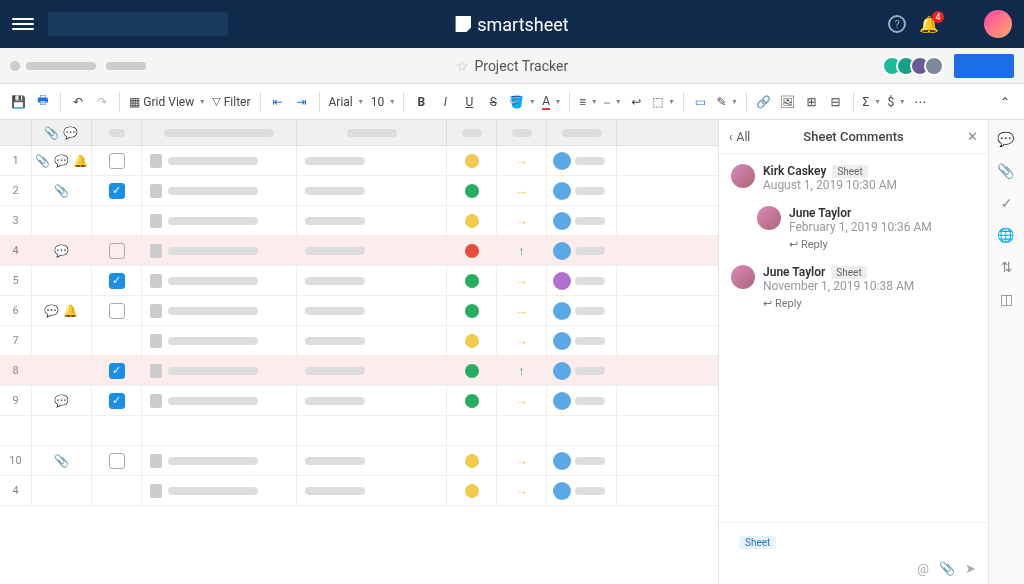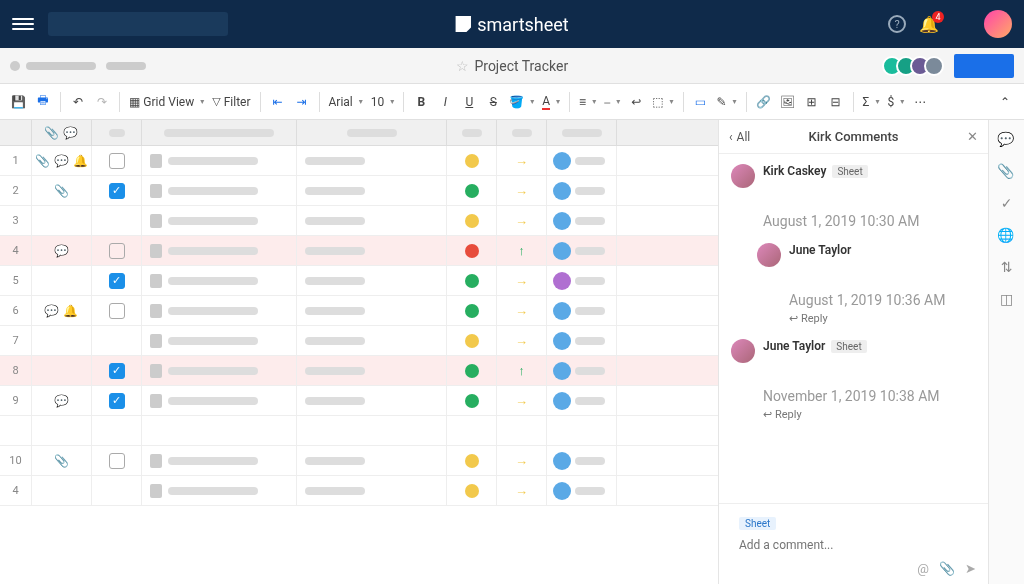--- a/index.html
+++ b/index.html
@@ -69,21 +69,21 @@
 .panelhead .back { display: flex; align-items: center; gap: 4px; cursor: pointer; font-size: 12px; color: #555;}
 .panelhead .title { position: absolute; left: 50%; transform: translateX(-50%); font-weight: 500; }
 .panelhead .close { margin-left: auto; cursor: pointer; color: #888; }
 .panelbody { flex: 1; overflow-y: auto; padding: 10px 12px; font-size: 12px; color: #333; }
 .comment { display: flex; gap: 8px; margin-bottom: 14px; }
 .comment .cav { width: 24px; height: 24px; border-radius: 50%; flex-shrink: 0; background: linear-gradient(135deg,#d8b,#a67); }
 .comment .cbody { flex: 1; }
 .cname { font-weight: 600; font-size: 12px; display: inline-block; }
 .ctag { display: inline-block; background: #eee; color: #666; font-size: 10px; padding: 1px 5px; border-radius: 2px; margin-left: 6px; }
 .ctext { margin: 4px 0; font-size: 12px; line-height: 1.4; color: #333; }
-.cmeta { font-size: 14px; color: #999; margin-top: 35px; }
+.cmeta { font-size: 12px; color: #999; }
 .reply { font-size: 11px; color: #777; margin-top: 4px; cursor: pointer; display: flex; align-items: center; gap: 4px; }
 .comment.nested { margin-left: 26px; }
 .panelfoot { border-top: 1px solid #eee; padding: 8px 12px; }
 .panelfoot .frow { display: flex; gap: 8px; align-items: flex-start; }
 .panelfoot input { border: none; outline: none; font-size: 12px; width: 100%; color: #666; }
 .foot-icons { display: flex; justify-content: flex-end; gap: 10px; margin-top: 8px; color: #aaa; font-size: 13px; }
 .addtag { display: inline-block; background: #e8f2fd; color: #2a76c9; font-size: 10px; padding: 1px 6px; border-radius: 2px; margin-bottom: 4px; }
 </style>
 </head>
 <body>
@@ -500,43 +500,42 @@
             <div class="pavatar" style="background: rgb(90, 169, 230);"></div>
             <div class="ghost" style="width: 30px;"></div>
           </div>
         </div>
       </div>
   </div>
 
   <div class="panel">
     <div class="panelhead">
       <div class="back">‹ <span>All</span></div>
-      <div class="title">Kirk Comments</div>
+      <div class="title">Sheet Comments</div>
       <div class="close">✕</div>
     </div>
     <div class="panelbody" id="panelbody">
         <div class="comment">
           <div class="cav"></div>
           <div class="cbody"><span class="cname">Kirk Caskey</span><span class="ctag">Sheet</span><div class="cmeta">August 1, 2019 10:30 AM</div></div>
         </div>
         <div class="comment nested">
           <div class="cav"></div>
-          <div class="cbody"><span class="cname">June Taylor</span><div class="cmeta">August 1, 2019 10:36 AM</div><div class="reply">↩ Reply</div></div>
+          <div class="cbody"><span class="cname">June Taylor</span><div class="cmeta">February 1, 2019 10:36 AM</div><div class="reply">↩ Reply</div></div>
         </div>
         <div class="comment">
           <div class="cav"></div>
           <div class="cbody"><span class="cname">June Taylor</span><span class="ctag">Sheet</span><div class="cmeta">November 1, 2019 10:38 AM</div><div class="reply">↩ Reply</div></div>
         </div>
       </div>
     <div class="panelfoot">
       <div class="frow">
         <div class="cav"></div>
         <div style="flex:1;">
           <span class="addtag">Sheet</span><br>
-          <input placeholder="Add a comment..." style="">
         </div>
       </div>
       <div class="foot-icons">
         <span>@</span>
         <span>📎</span>
         <span>➤</span>
       </div>
     </div>
   </div>
 

